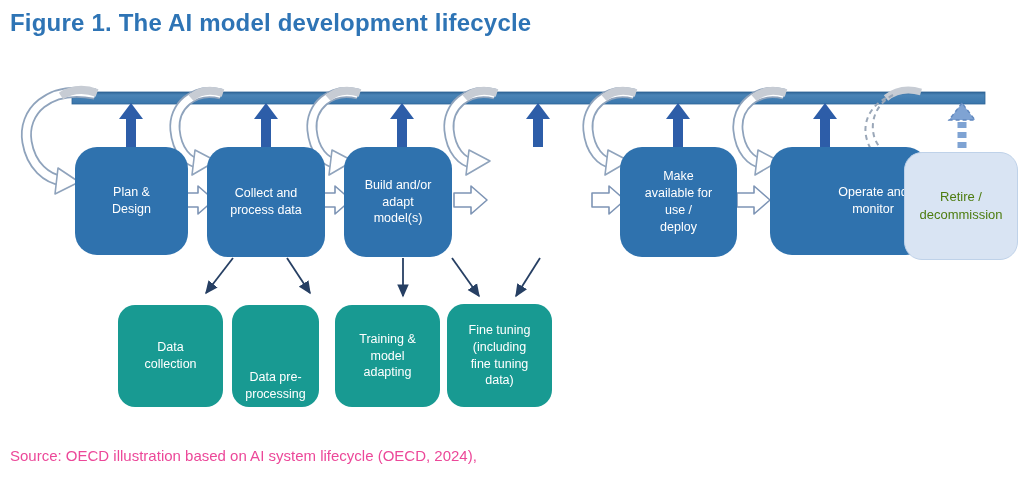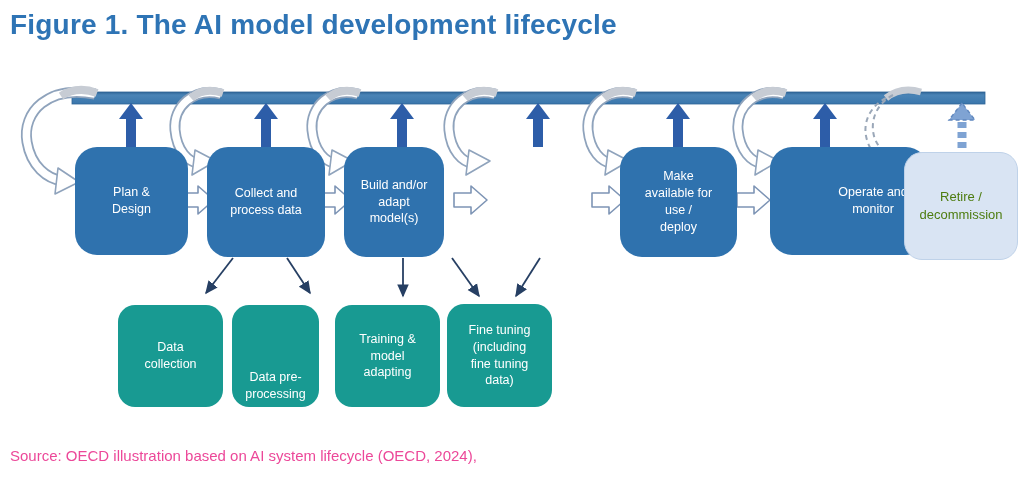--- a/index.html
+++ b/index.html
@@ -5,21 +5,21 @@
   html,body{margin:0;padding:0;background:#ffffff;}
   #canvas{
     position:relative;
     width:1024px;height:479px;
     background:#ffffff;
     font-family:"Liberation Sans", sans-serif;
     overflow:hidden;
   }
   #figure-title{
     position:absolute;left:10px;top:9px;
-    font-size:28px;font-weight:bold;color:#2E74B5;
+    font-size:24px;font-weight:bold;color:#2E74B5;
     letter-spacing:0.2px;
   }
   #diagram-svg{position:absolute;left:0;top:0;}
   .stage-box{
     position:absolute;
     background:#2F72AE;
     border-radius:22px;
     display:flex;align-items:center;justify-content:center;
     text-align:center;color:#ffffff;
     font-size:12.5px;line-height:1.35;
@@ -125,21 +125,21 @@
   <div id="figure-title">Figure 1. The AI model development lifecycle</div>
 
   <div class="stage-box" style="left:75px;top:147px;width:113px;height:108px;">
     <span class="lbl">Plan &amp;
 Design</span>
   </div>
   <div class="stage-box" style="left:207px;top:147px;width:118px;height:110px;border-radius:21px;">
     <span class="lbl">Collect and
 process data</span>
   </div>
-  <div class="stage-box" style="left:344px;top:147px;width:100px;height:110px;">
+  <div class="stage-box" style="left:344px;top:147px;width:108px;height:110px;">
     <span class="lbl">Build and/or
 adapt
 model(s)</span>
   </div>
   <div class="stage-box" style="left:620px;top:147px;width:117px;height:110px;text-align:center;">
     <span class="lbl">Make
 available for
 use /
 deploy</span>
   </div>

